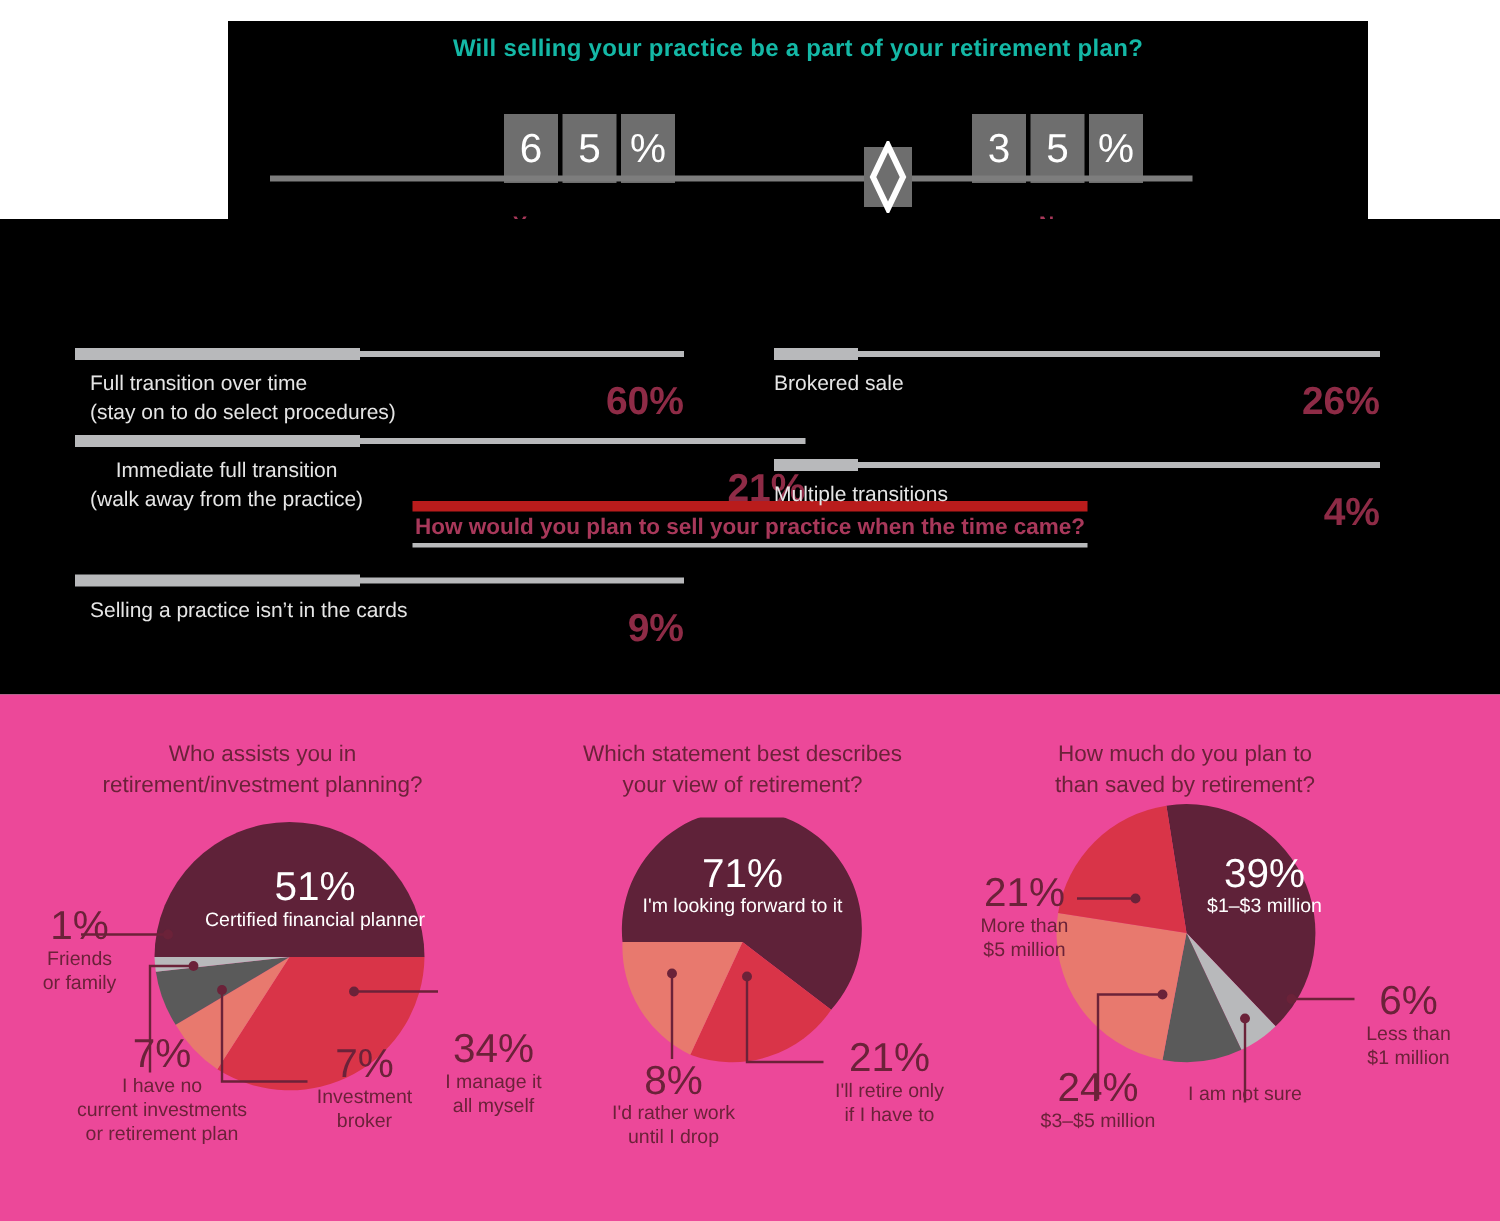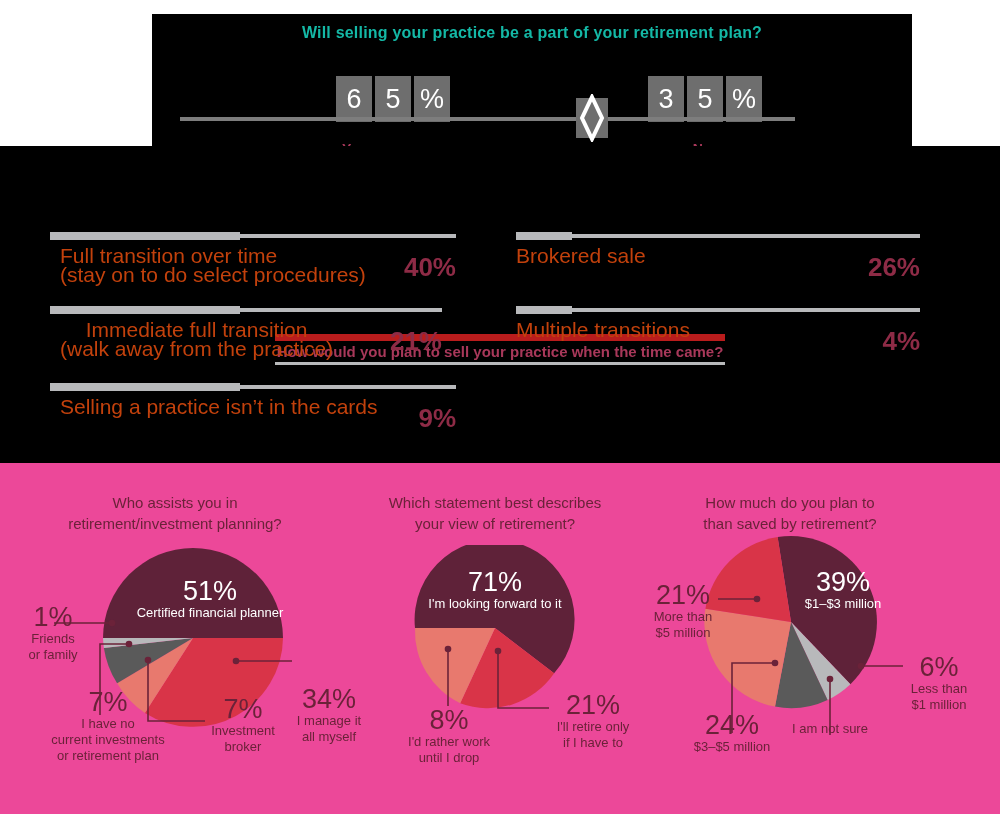--- a/index.html
+++ b/index.html
@@ -28,21 +28,21 @@
 
   
   .bars-title{position:absolute;left:0;top:188px;width:1000px;text-align:center;
       color:#a8385a;font-size:15px;font-weight:bold;}
   .bars-title span{display:inline-block;padding:2px 2px;
       border-top:7px solid #b91c1c;border-bottom:3px solid #b8b9bb;}
   .bar-item{position:absolute;}
   .bar-rail{position:relative;height:8px;}
   .bar-track{position:absolute;left:0;top:2px;width:100%;height:4px;background:#b8b9bb;}
   .bar-fill{position:absolute;left:0;top:0;height:8px;background:#b8b9bb;}
-  .bar-label{position:absolute;left:10px;top:14px;color:#c2410c;font-size:21px;line-height:19px;}
+  .bar-label{position:absolute;left:10px;top:14px;color:#e5e5e5;font-size:14px;line-height:19px;}
   .bar-value{position:absolute;right:0;top:20px;color:#8e2b46;font-size:26px;font-weight:bold;}
 
   
   .pie-block{position:absolute;top:0;}
   .pie-title{position:absolute;top:29px;width:100%;text-align:center;
       color:#6b2239;font-size:15px;line-height:21px;}
   .pie-svg{position:absolute;}
   .plabel{position:absolute;color:#6b2239;}
   .plabel .pct{font-size:27px;line-height:28px;display:block;}
   .plabel .desc{font-size:13px;line-height:16px;display:block;}
@@ -89,24 +89,24 @@
 
   <div class="bar-item" style="left:50px;top:86px;width:406px;">
     <div class="bar-rail">
       <div class="bar-track"></div>
       <div class="bar-fill" style="width:190px;"></div>
     </div>
     <div class="bar-label">
       <div>Full transition over time</div>
       <div>(stay on to do select procedures)</div>
     </div>
-    <div class="bar-value">40%</div>
-  </div>
-
-  <div class="bar-item" style="left:50px;top:160px;width:392px;text-align:center;">
+    <div class="bar-value">60%</div>
+  </div>
+
+  <div class="bar-item" style="left:50px;top:144px;width:487px;text-align:center;">
     <div class="bar-rail">
       <div class="bar-track"></div>
       <div class="bar-fill" style="width:190px;"></div>
     </div>
     <div class="bar-label">
       <div>Immediate full transition</div>
       <div>(walk away from the practice)</div>
     </div>
     <div class="bar-value">21%</div>
   </div>

